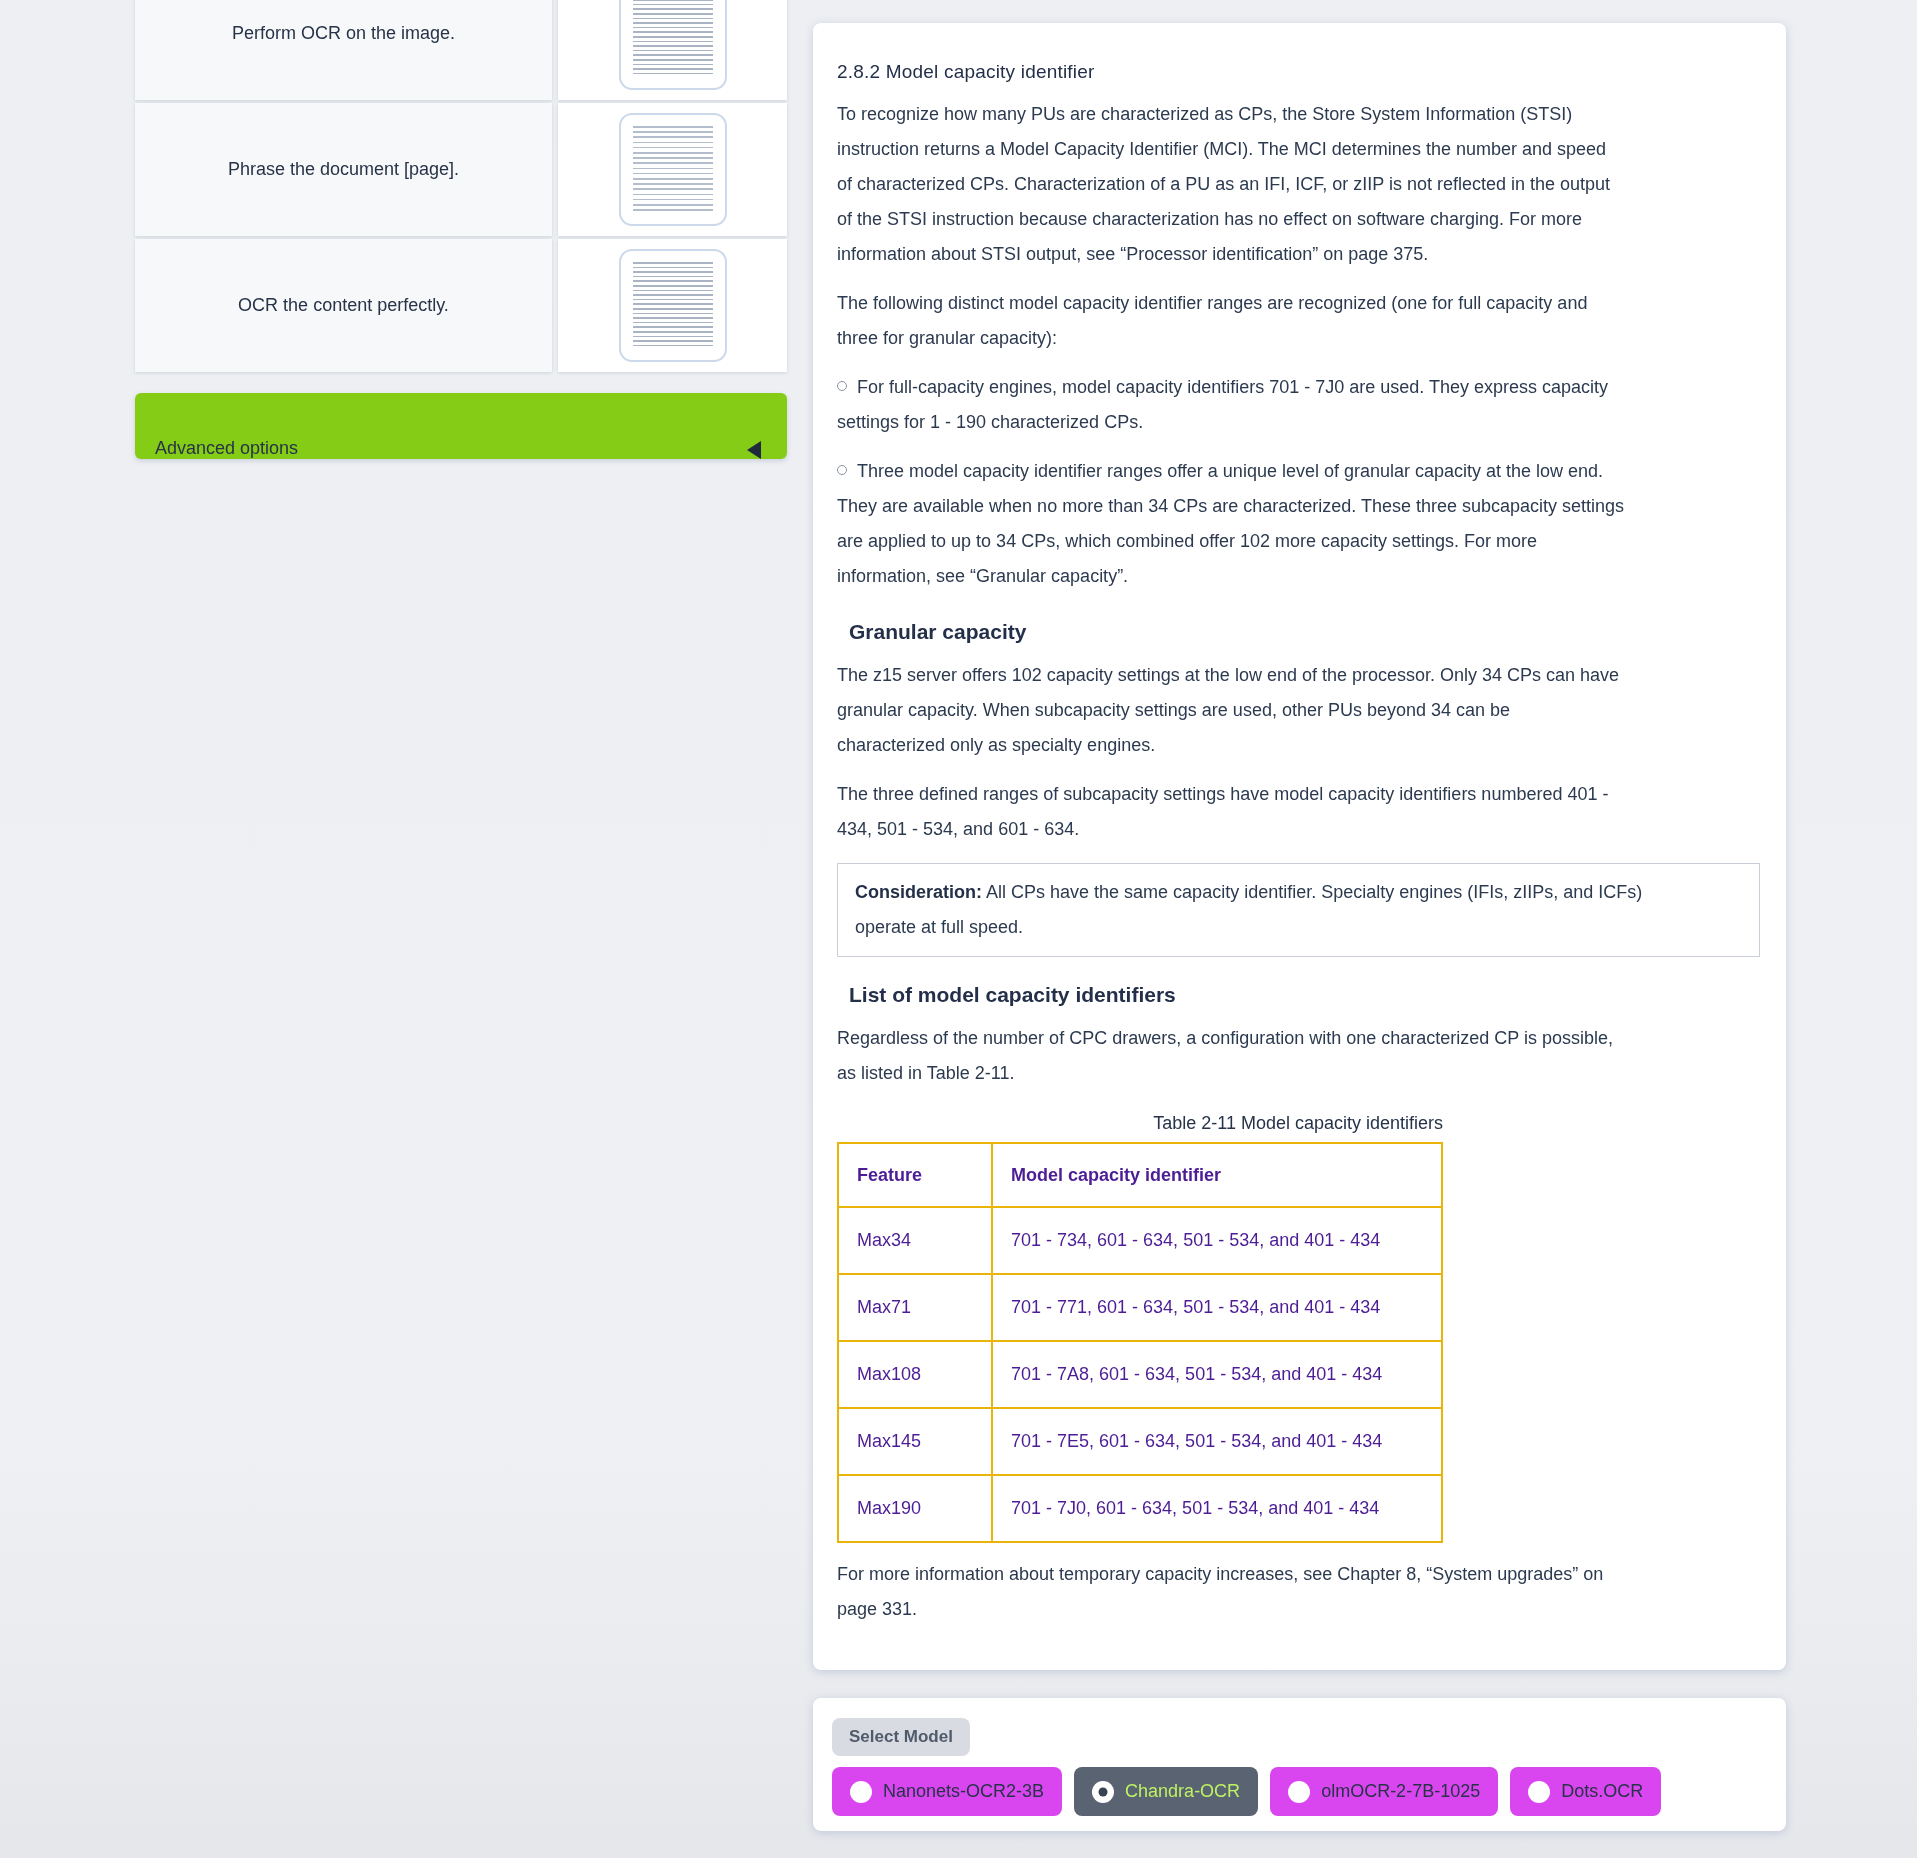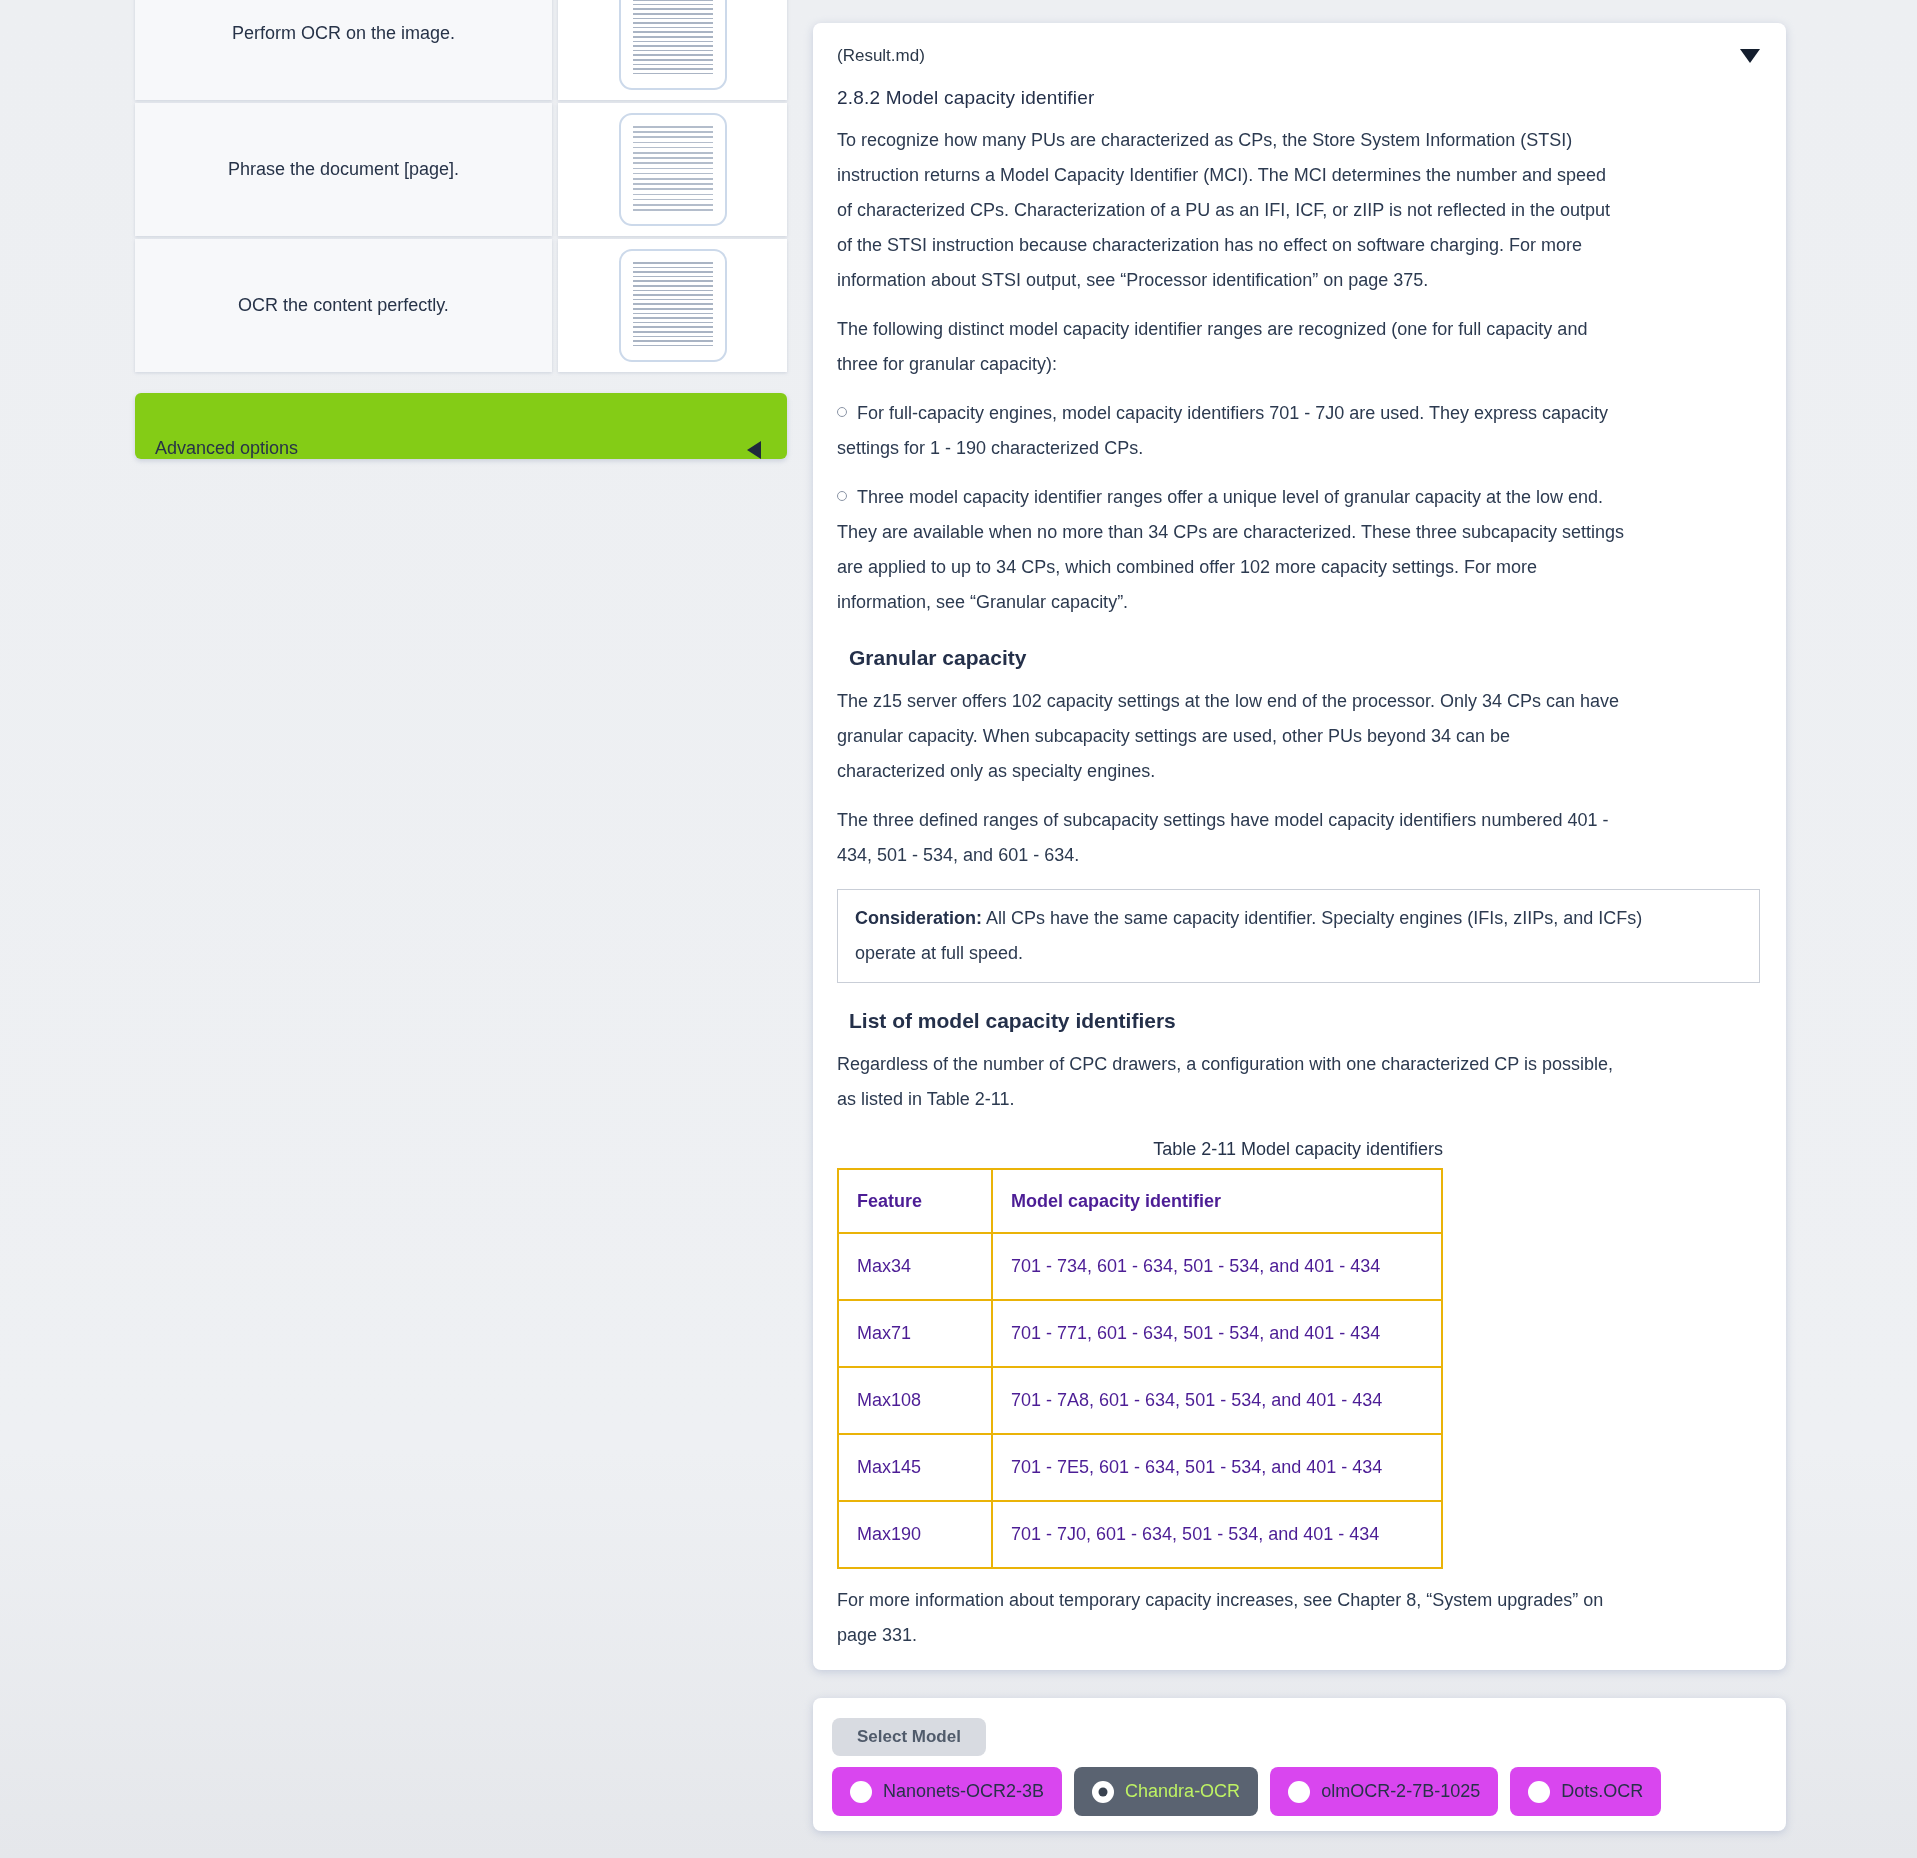--- a/index.html
+++ b/index.html
@@ -69,21 +69,21 @@
   table.mci td{height:65px;}
   table.mci .c1{width:122px;}
   
   .model-card{
     position:absolute;left:813px;top:1698px;width:973px;height:133px;
     background:#fff;border-radius:8px;
     box-shadow:0 2px 8px rgba(150,165,195,.45);
     padding:20px 19px;box-sizing:border-box;
   }
   .select-label{
-    display:inline-flex;align-items:center;height:38px;padding:0 25px;
+    display:inline-flex;align-items:center;height:38px;padding:0 17px;
     background:#d8dbe1;color:#505b6b;border-radius:8px;
     font-size:17px;font-weight:bold;
   }
   .chips{display:flex;gap:12px;margin-top:11px;}
   .chip{
     display:inline-flex;align-items:center;gap:11px;height:49px;
     padding:0 18px;border:none;border-radius:8px;
     background:#d946ef;color:#273348;font-size:18px;font-weight:500;
     font-family:inherit;cursor:pointer;
   }
@@ -125,24 +125,20 @@
       </div>
   </div>
 </div>
 
 <div class="advanced">
   <span>Advanced options</span>
   <span class="tri-left"></span>
 </div>
 
 <main class="result-card">
-  <div class="result-head">
-    <span class="result-filename">(Result.md)</span>
-    <span class="tri-down"></span>
-  </div>
 
   <div class="md">
     <h2>2.8.2 Model capacity identifier</h2>
 
     <p>To recognize how many PUs are characterized as CPs, the Store System Information (STSI)
 instruction returns a Model Capacity Identifier (MCI). The MCI determines the number and speed
 of characterized CPs. Characterization of a PU as an IFI, ICF, or zIIP is not reflected in the output
 of the STSI instruction because characterization has no effect on software charging. For more
 information about STSI output, see “Processor identification” on page 375.</p>
     <p>The following distinct model capacity identifier ranges are recognized (one for full capacity and

